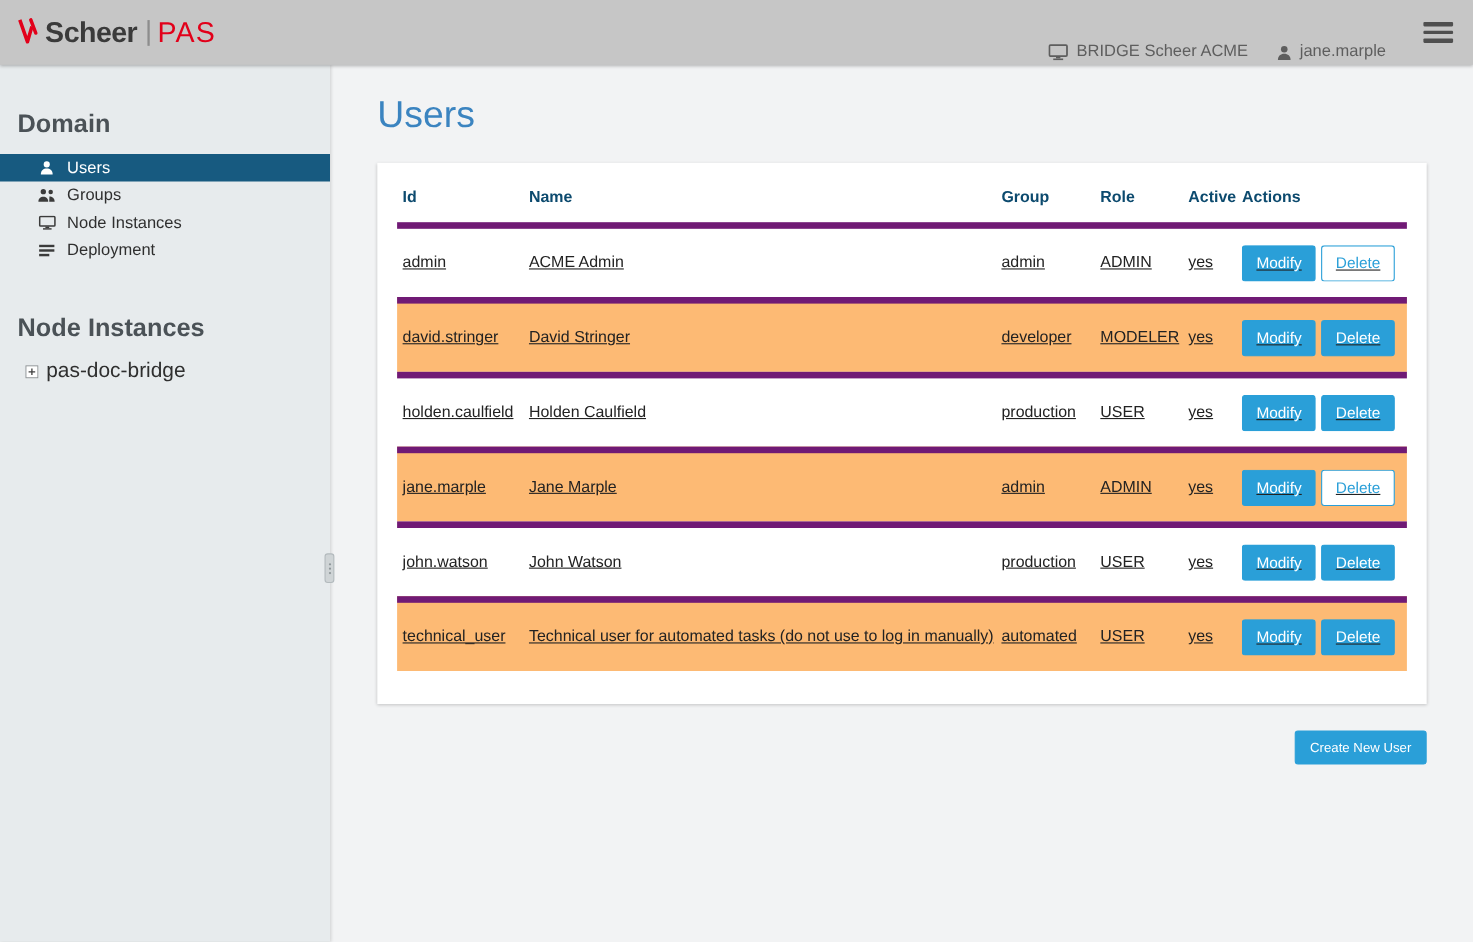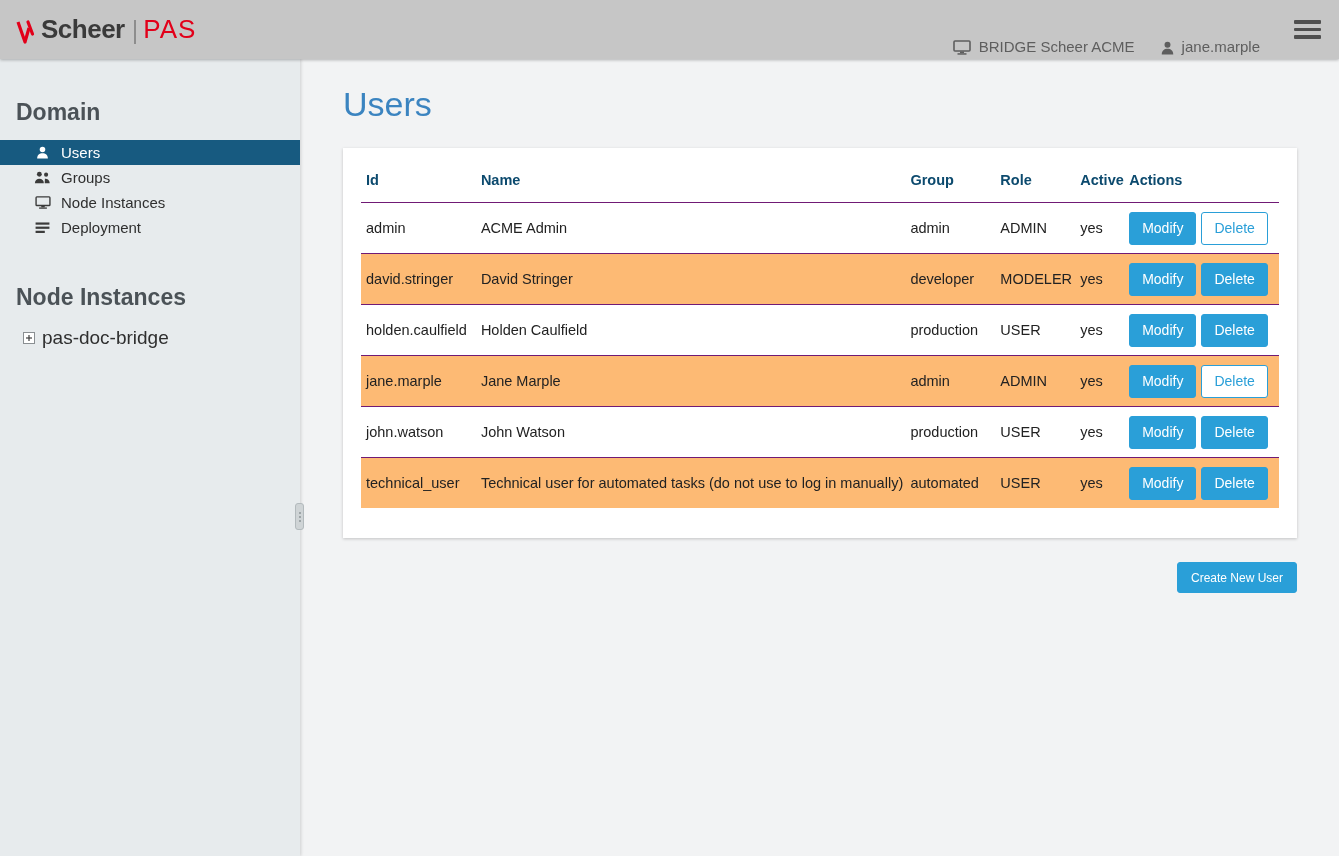--- a/index.html
+++ b/index.html
@@ -15,21 +15,21 @@
   }
 
   
   .topbar {
     height: 59px; background: #c6c6c6;
     display: flex; align-items: center;
     padding: 0 18px 0 16px;
     box-shadow: 0 1px 3px rgba(0,0,0,.28);
     position: relative; z-index: 5;
   }
-  .logo { display: flex; align-items: flex-end; }
+  .logo { display: flex; align-items: flex-start; }
   .logo-mark { color: var(--brand-red); margin-right: 3px; display: flex; }
   .logo-scheer { font-size: 26px; font-weight: bold; color: #3a3a3a; letter-spacing: -0.5px; }
   .logo-sep { font-size: 25px; color: #8d8d8d; font-weight: normal; margin: 0 5px 0 7px; }
   .logo-pas { font-size: 26px; color: var(--brand-red); letter-spacing: 1px; }
   .topbar-right { margin-left: auto; display: flex; align-items: center; color: #5e5e5e; font-size: 15px; }
   .tb-group { display: flex; align-items: flex-end; gap: 8px; margin-left: 26px; margin-top: 34px; }
   .tb-icon { display: flex; color: #5e5e5e; }
   .hamburger { width: 27px; display: flex; flex-direction: column; gap: 4px; margin-left: 34px; cursor: pointer; }
   .hamburger span { height: 3.5px; background: #4f4f4f; border-radius: 1px; }
 
@@ -59,21 +59,21 @@
     display: flex; flex-direction: column; align-items: center; justify-content: center; gap: 2px;
     cursor: col-resize; z-index: 6;
   }
   .resize-handle i { width: 2px; height: 2px; background: #8e9699; border-radius: 50%; }
 
   
   .main { flex: 1; padding: 26px 42px 0 43px; background: #f2f3f4; }
   .page-title { font-size: 34px; color: var(--title-blue); font-weight: 400; margin-bottom: 24px; }
   .card { background: #fff; width: 954px; box-shadow: 0 1px 3px rgba(0,0,0,.2); padding: 10px 18px 30px 18px; }
   .thead { display: flex; height: 44px; align-items: center; font-weight: bold; font-size: 14.5px; color: #0c4a6e; }
-  .trow { display: flex; height: 51px; align-items: center; font-size: 14.5px; color: #222; border-top: 1px solid #701a75; }
+  .trow { display: flex; height: 68px; align-items: center; font-size: 14.5px; color: #222; border-top: 6px solid #701a75; text-decoration: underline; }
   .trow.striped { background: #fdba74; }
   .cell { padding-left: 5px; overflow: hidden; white-space: nowrap; }
   .c-id { width: 115px; }
   .c-name { width: 430px; }
   .c-group { width: 90px; }
   .c-role { width: 80px; }
   .c-active { width: 54px; }
   .c-actions { width: 150px; display: flex; gap: 5px; padding-left: 0; white-space: nowrap; }
   .btn {
     font-family: inherit; font-size: 14px; height: 33px; padding: 0 12px;

